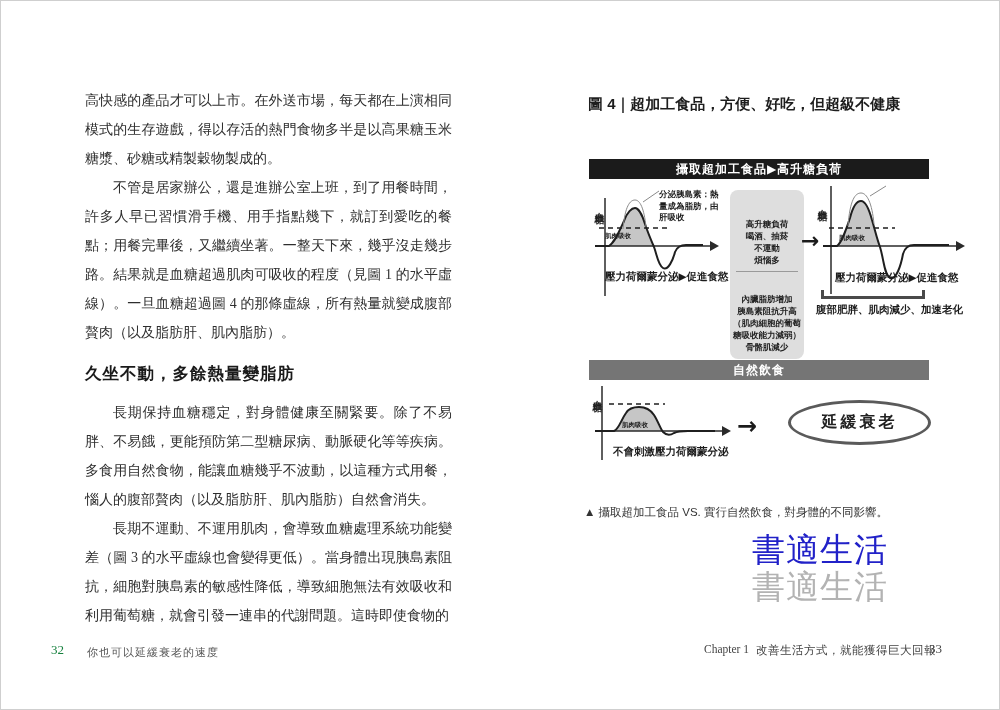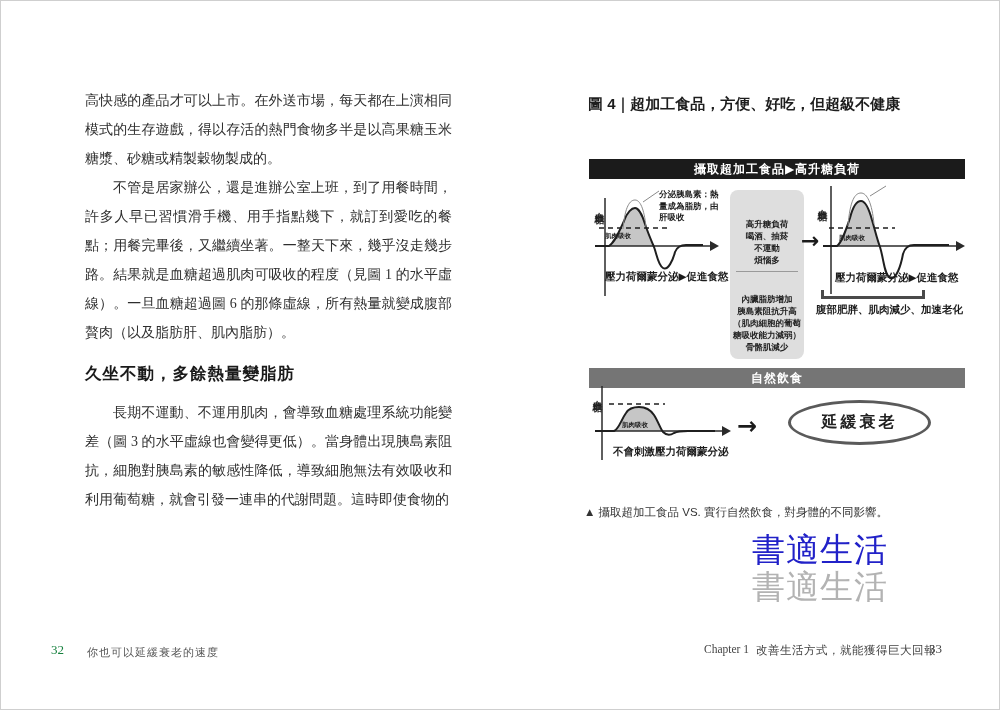--- a/index.html
+++ b/index.html
@@ -16,24 +16,24 @@
         font-size:16.5px;font-weight:bold;color:#1a1a1a;letter-spacing:1px;}
   .footer-left-num{position:absolute;left:50px;top:641px;font-size:13px;color:#15803d;}
   .footer-left-title{position:absolute;left:86px;top:644px;font-size:11px;color:#555;letter-spacing:1px;}
 
   
   .fig-title{position:absolute;left:587px;top:94px;font-family:"Liberation Sans","DejaVu Sans",sans-serif;
         font-size:15px;font-weight:bold;color:#1d1d1d;}
   .fig{position:absolute;left:588px;top:155px;width:377px;height:312px;
         font-family:"Liberation Sans","DejaVu Sans",sans-serif;}
   .fig *{box-sizing:border-box;}
-  .banner{position:absolute;left:0;width:376px;height:20px;color:#fff;font-size:12px;
+  .banner{position:absolute;left:0;width:340px;height:20px;color:#fff;font-size:12px;
         font-weight:bold;letter-spacing:1px;text-align:center;line-height:20px;}
   .banner-black{top:3px;background:#1b1b1b;}
-  .banner-gray{top:212px;background:#757575;}
+  .banner-gray{top:204px;background:#757575;}
   .gsvg{position:absolute;}
   .vlabel{position:absolute;writing-mode:vertical-rl;font-size:10px;font-weight:bold;
         color:#1d1d1d;letter-spacing:2px;}
   .annot{position:absolute;font-size:8.5px;line-height:11.5px;color:#1d1d1d;font-weight:600;}
   .arealabel{position:absolute;font-size:6.5px;color:#222;font-weight:600;white-space:nowrap;}
   .gcaption{position:absolute;font-size:10.5px;font-weight:bold;color:#1b1b1b;white-space:nowrap;}
   .mid-box{position:absolute;left:141px;top:34px;width:74px;background:#dedede;border-radius:8px;
         padding:7px 2px 6px 2px;text-align:center;}
   .prelines{white-space:pre-line;}
   .mid-top,.mid-bottom{font-size:8.5px;line-height:12px;font-weight:bold;color:#222;margin-top:21px;}
@@ -58,22 +58,23 @@
   .footer-chapter-title{position:absolute;left:755px;top:642px;font-size:11.5px;color:#444;letter-spacing:0.5px;}
   .footer-right-num{position:absolute;left:928px;top:640px;font-size:13px;color:#444;}
 </style>
 </head>
 <body>
 
 <div class="spread">
 
   <div class="body-text">
     <p class="para">高快感的產品才可以上市。在外送市場，每天都在上演相同模式的生存遊戲，得以存活的熱門食物多半是以高果糖玉米糖漿、砂糖或精製穀物製成的。</p>
-    <p class="para indent">不管是居家辦公，還是進辦公室上班，到了用餐時間，許多人早已習慣滑手機、用手指點幾下，就訂到愛吃的餐點；用餐完畢後，又繼續坐著。一整天下來，幾乎沒走幾步路。結果就是血糖超過肌肉可吸收的程度（見圖 1 的水平虛線）。一旦血糖超過圖 6 的那條虛線，所有熱量就變成腹部贅肉（以及脂肪肝、肌內脂肪）。</p>
+    <p class="para indent">不管是居家辦公，還是進辦公室上班，到了用餐時間，許多人早已習慣滑手機、用手指點幾下，就訂到愛吃的餐點；用餐完畢後，又繼續坐著。一整天下來，幾乎沒走幾步路。結果就是血糖超過肌肉可吸收的程度（見圖 1 的水平虛線）。一旦血糖超過圖 4 的那條虛線，所有熱量就變成腹部贅肉（以及脂肪肝、肌內脂肪）。</p>
     <h2 class="section-heading">久坐不動，多餘熱量變脂肪</h2>
+    <p class="para indent">長期保持血糖穩定，對身體健康至關緊要。除了不易胖、不易餓，更能預防第二型糖尿病、動脈硬化等等疾病。多食用自然食物，能讓血糖幾乎不波動，以這種方式用餐，惱人的腹部贅肉（以及脂肪肝、肌內脂肪）自然會消失。</p>
     <p class="para indent">長期不運動、不運用肌肉，會導致血糖處理系統功能變差（圖 3 的水平虛線也會變得更低）。當身體出現胰島素阻抗，細胞對胰島素的敏感性降低，導致細胞無法有效吸收和利用葡萄糖，就會引發一連串的代謝問題。這時即使食物的</p>
   </div>
   <div class="footer-left-num">32</div>
   <div class="footer-left-title">你也可以延緩衰老的速度</div>
 
   <div class="fig-title">圖 4｜超加工食品，方便、好吃，但超級不健康</div>
 
   <div class="fig">
 
     <div class="banner banner-black">攝取超加工食品▶高升糖負荷</div>

